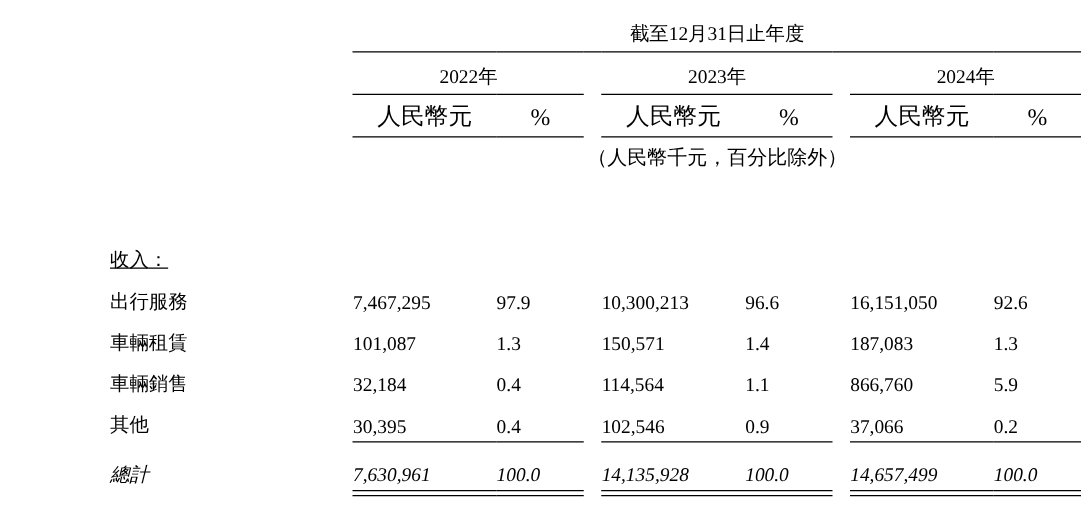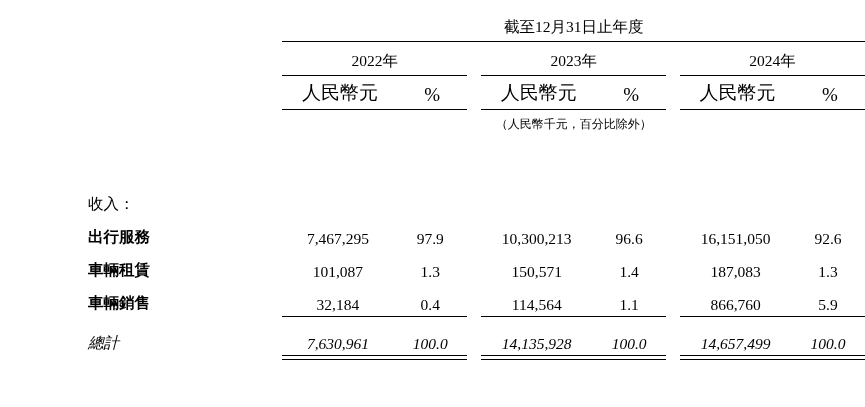--- a/index.html
+++ b/index.html
@@ -35,21 +35,21 @@
     vertical-align: bottom;
     white-space: nowrap;
   }
   
   .c-label { width: 196px; }
   .c-gap   { width: 16px; }
   .c-num   { width: 120px; }
   .c-pct   { width: 74px; }
 
   .num, .pct {
-    text-align: center;
+    text-align: left;
     padding-right: 4px !important;
   }
   .lbl {
     text-align: left;
   }
 
   
   .hdr-span {
     text-align: center;
     font-weight: bold;
@@ -63,47 +63,48 @@
     padding-bottom: 3px !important;
   }
   .hdr-sub {
     text-align: center;
     font-weight: bold;
     font-size: 19px;
     padding-bottom: 3px !important;
   }
   .unitnote {
     text-align: center;
-    font-size: 12px;
+    font-size: 16px;
     padding-top: 6px !important;
     padding-bottom: 4px !important;
   }
 
   .rule-top td { border-bottom: 1.3px solid #000; height: 0; }
   .rule td { border-bottom: 1.1px solid #000; height: 0; }
 
   .h-row td { height: 28px; }
   .y-row td { height: 30px; font-family: Liberation Serif, serif; }
   .s-row td { height: 30px; }
 
   .spacer-tall td { height: 44px; }
 
   .section-title td {
     font-weight: bold;
     font-size: 15.5px;
     height: 34px;
     padding-bottom: 2px !important;
+    text-decoration: underline;
   }
 
   .data-row td {
     height: 31px;
     font-size: 15.5px;
     padding-bottom: 2px !important;
   }
-  .data-row .lbl { font-weight: bold; }
+  .data-row .lbl { font-weight: normal; }
 
   .total-row td {
     height: 33px;
     font-size: 15.5px;
     font-weight: bold;
     padding-bottom: 2px !important;
     padding-top: 3px !important;
     font-style: italic;
   }
   
@@ -234,20 +235,32 @@
         <td class="num">32,184</td>
         <td class="pct">0.4</td>
         <td></td>
         <td class="num">114,564</td>
         <td class="pct">1.1</td>
         <td></td>
         <td class="num">866,760</td>
         <td class="pct">5.9</td>
       </tr>
 
+      <tr class="data-row pre-total">
+        <td class="lbl">其他</td>
+        <td></td>
+        <td class="num">30,395</td>
+        <td class="pct">0.4</td>
+        <td></td>
+        <td class="num">102,546</td>
+        <td class="pct">0.9</td>
+        <td></td>
+        <td class="num">37,066</td>
+        <td class="pct">0.2</td>
+      </tr>
 
       <tr class="rule">
         <td style="border-bottom:none"></td>
         <td style="border-bottom:none"></td>
         <td></td>
         <td></td>
         <td style="border-bottom:none"></td>
         <td></td>
         <td></td>
         <td style="border-bottom:none"></td>

